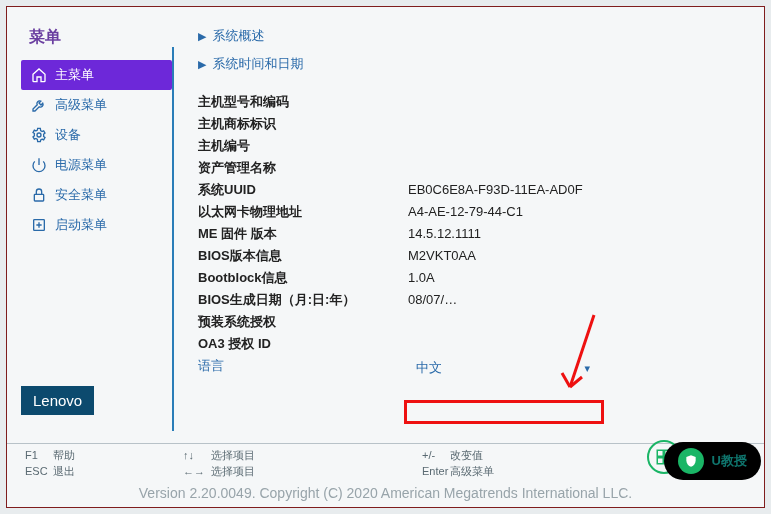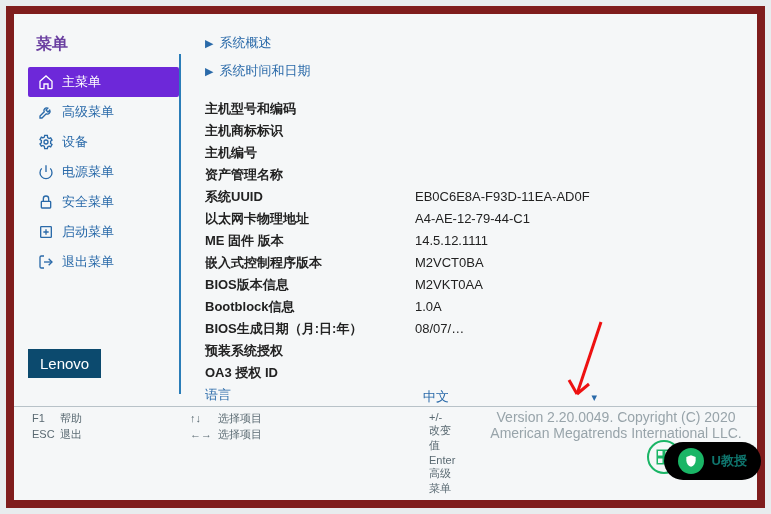--- a/index.html
+++ b/index.html
@@ -8,21 +8,21 @@
   height: 514px;
   font-family: "Microsoft YaHei", Arial, sans-serif;
   background: #e8ecee;
   font-size: 13px;
   position: relative;
   overflow: hidden;
 }
 .screen {
   position: absolute;
   top: 6px; left: 6px; right: 6px; bottom: 6px;
-  border: 8px solid #7f1d1d;
+  border: 1px solid #7f1d1d;
   background: #f5f7f8;
   display: flex;
   flex-direction: column;
 }
 .main-area {
   flex: 1;
   display: flex;
   overflow: hidden;
 }
 .sidebar {
@@ -123,21 +123,21 @@
   border: 3px solid #e11;
   pointer-events: none;
 }
 .red-arrow {
   position: absolute;
   pointer-events: none;
 }
 .footer {
   border-top: 1px solid #b8c2c8;
   display: flex;
-  flex-direction: row;
+  flex-direction: column;
 }
 .footer-row1 {
   display: flex;
   padding: 4px 18px;
   color: #5a6a72;
   font-size: 11px;
 }
 .footer-col { display: flex; flex-direction: column; gap: 1px; }
 .footer-col .key { display: inline-block; width: 28px; }
 .f-left { width: 158px; }
@@ -240,30 +240,20 @@
       <div class="sidebar-item">
         <span class="sidebar-icon">
           <svg viewBox="0 0 24 24" fill="none" stroke="currentColor" stroke-width="2">
               <rect x="4" y="4" width="16" height="16" rx="1"></rect>
               <path d="M12 8v8M8 12h8"></path>
             </svg>
         </span>
         <span>启动菜单</span>
       </div>
 
-      <div class="sidebar-item">
-        <span class="sidebar-icon">
-          <svg viewBox="0 0 24 24" fill="none" stroke="currentColor" stroke-width="2">
-              <path d="M9 21H5a2 2 0 0 1-2-2V5a2 2 0 0 1 2-2h4"></path>
-              <path d="M16 17l5-5-5-5"></path>
-              <path d="M21 12H9"></path>
-            </svg>
-        </span>
-        <span>退出菜单</span>
-      </div>
 
       <div class="logo-box">Lenovo</div>
     </div>
 
     <div class="divider"></div>
 
     <div class="content">
       <div class="section-link">
         <span class="chev">▶</span>
         <span>系统概述</span>
@@ -294,24 +284,20 @@
             <div class="info-label">系统UUID</div>
             <div class="info-value">EB0C6E8A-F93D-11EA-AD0F</div>
           </div>
         <div class="info-row">
             <div class="info-label">以太网卡物理地址</div>
             <div class="info-value">A4-AE-12-79-44-C1</div>
           </div>
         <div class="info-row">
             <div class="info-label">ME 固件 版本</div>
             <div class="info-value">14.5.12.1111</div>
-          </div>
-        <div class="info-row">
-            <div class="info-label">嵌入式控制程序版本</div>
-            <div class="info-value">M2VCT0BA</div>
           </div>
         <div class="info-row">
             <div class="info-label">BIOS版本信息</div>
             <div class="info-value">M2VKT0AA</div>
           </div>
         <div class="info-row">
             <div class="info-label">Bootblock信息</div>
             <div class="info-value">1.0A</div>
           </div>
         <div class="info-row">

